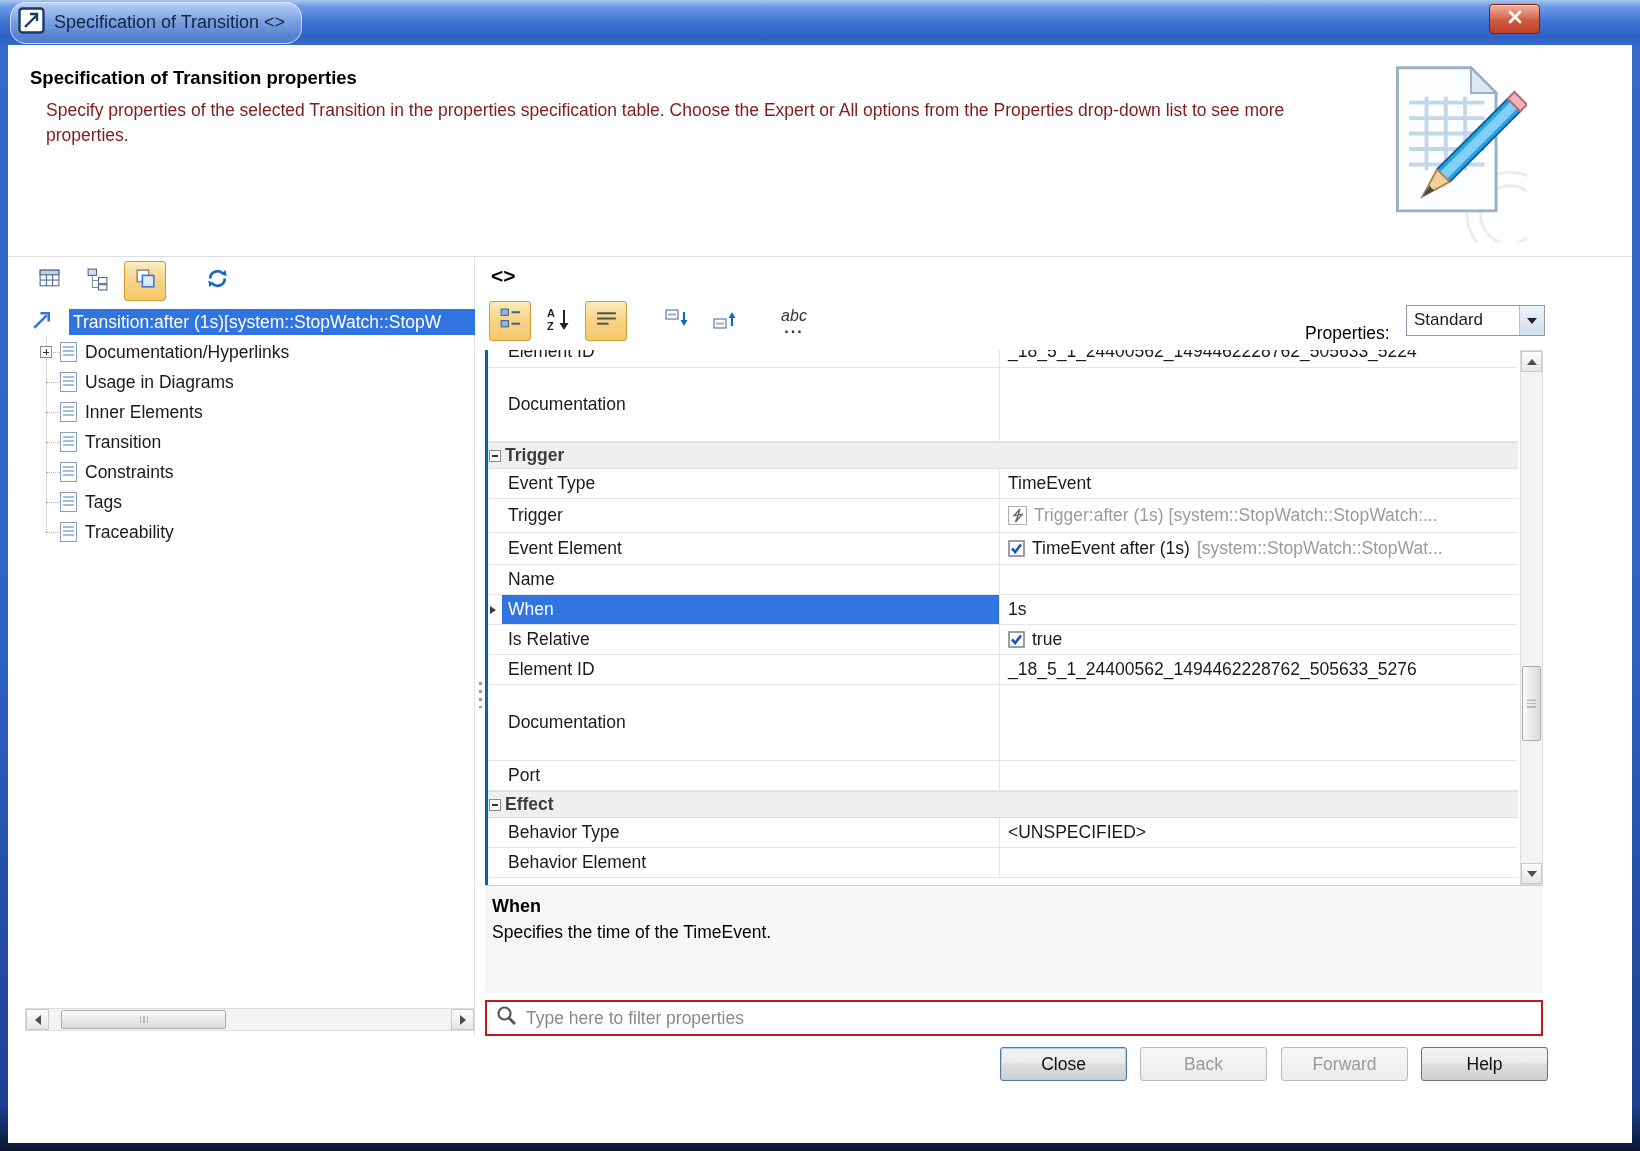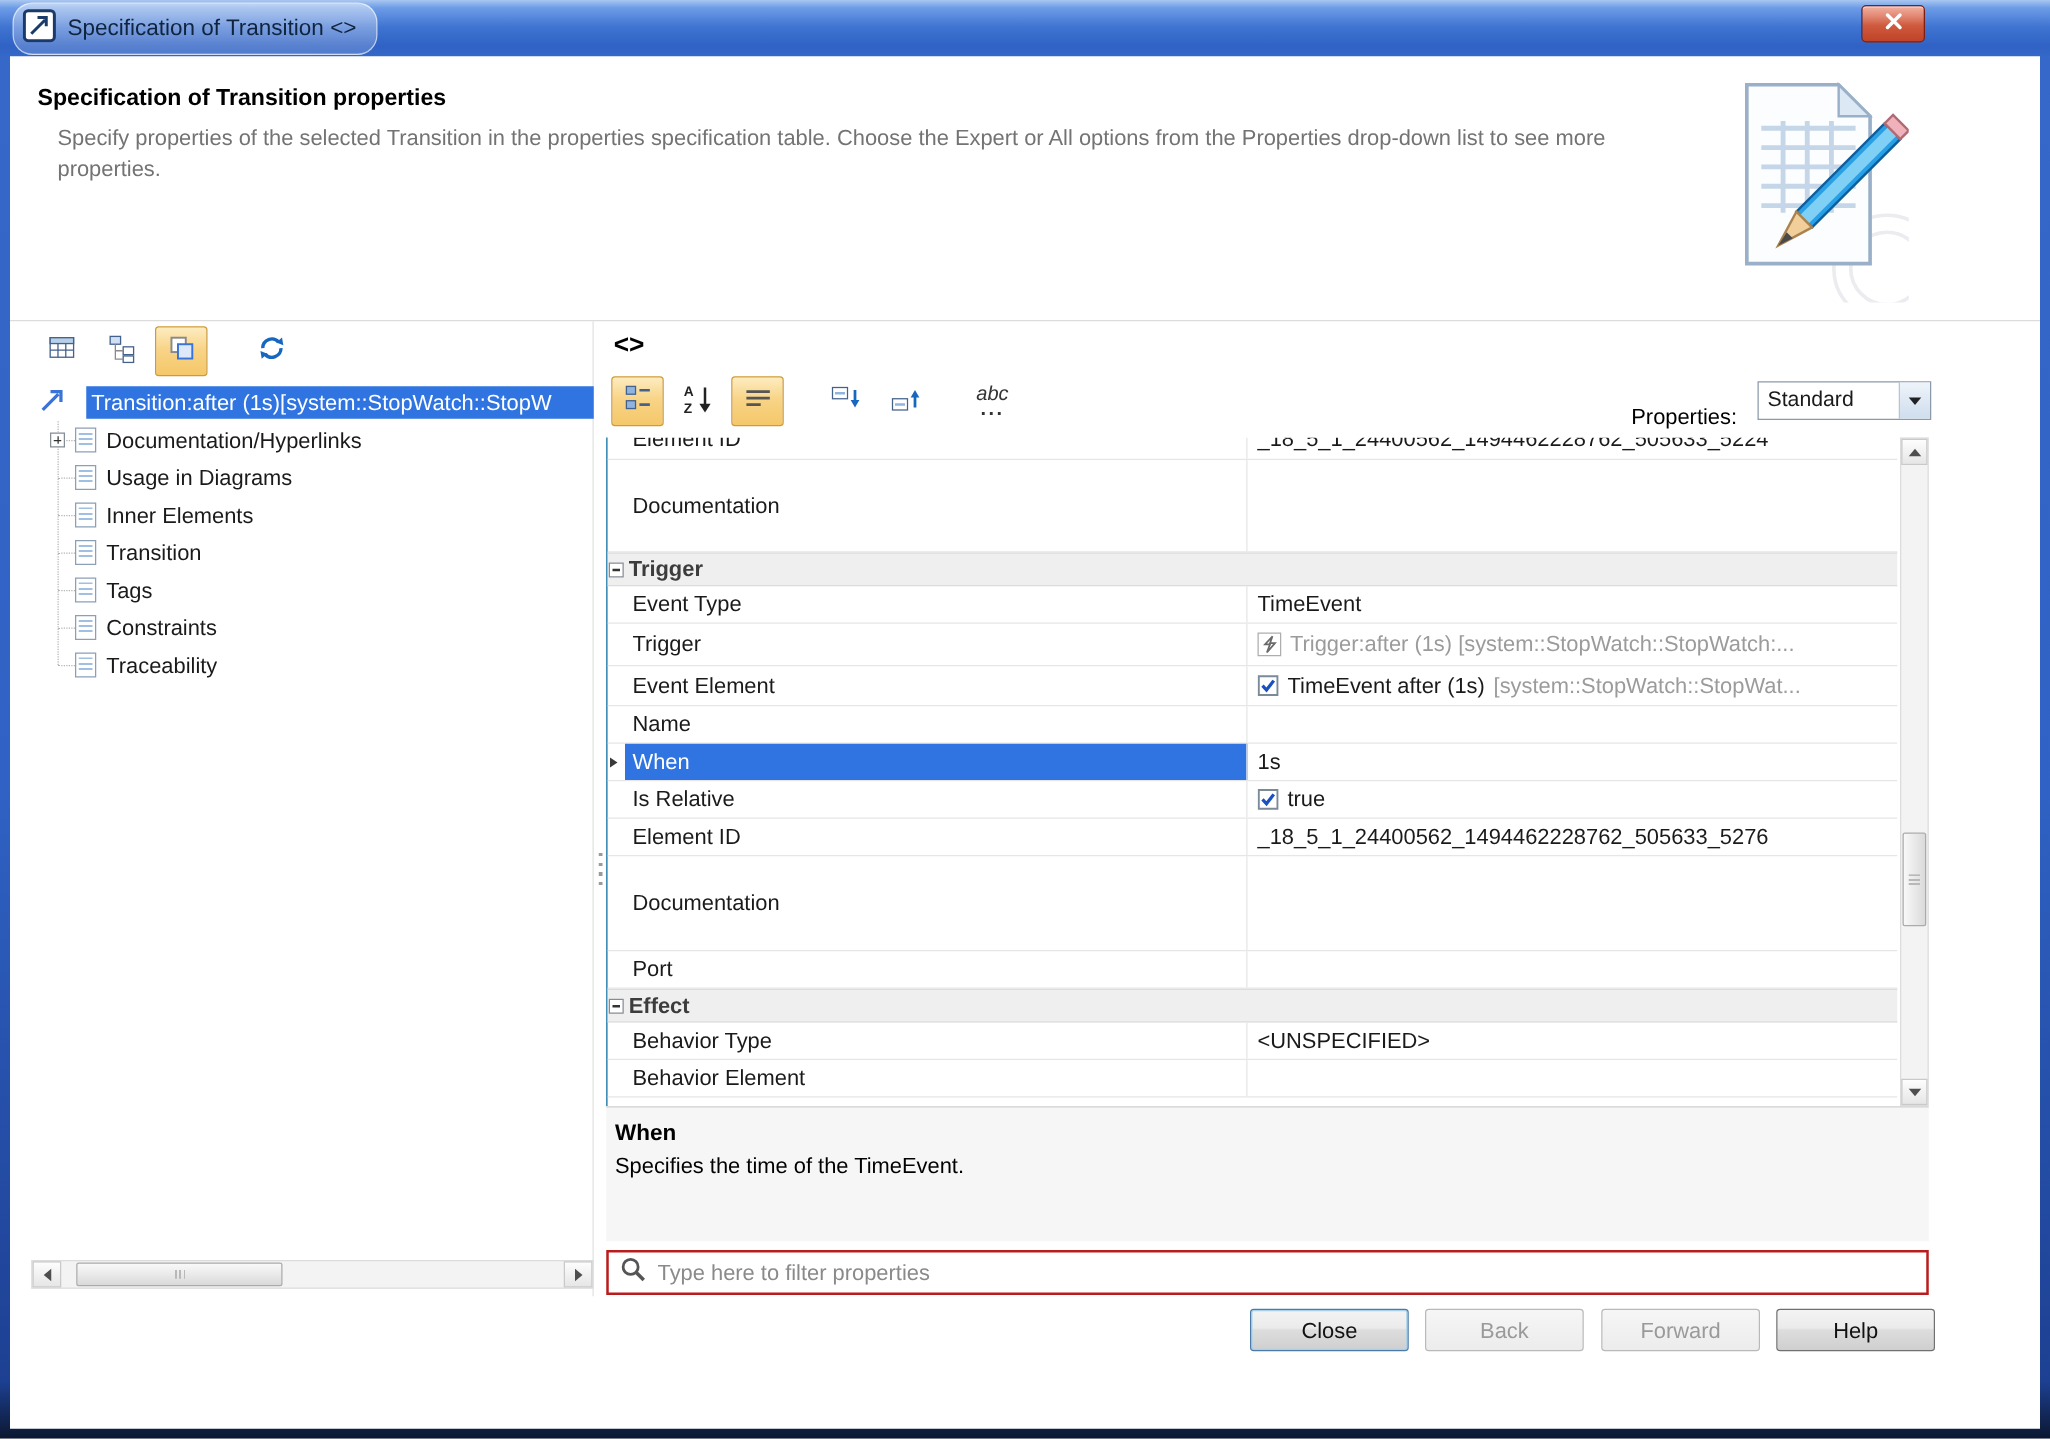--- a/index.html
+++ b/index.html
@@ -10,21 +10,21 @@
 .window{position:absolute;inset:0;background:linear-gradient(180deg,#4b82dc 0%,#3568c8 4%,#2f62c4 55%,#1d4092 96%,#0b1730 100%)}
 .titlebar{position:absolute;left:0;top:0;right:0;height:45px;background:linear-gradient(180deg,#a9c7f1 0%,#6d9ce6 14%,#3f74d2 48%,#2f62c4 82%,#3468c8 100%);display:flex;align-items:center}
 .title-pill{display:flex;align-items:center;gap:9px;margin-left:10px;padding:4px 16px 4px 7px;border:1px solid rgba(255,255,255,.6);border-radius:16px;background:linear-gradient(180deg,rgba(255,255,255,.45),rgba(255,255,255,.15))}
 .title-text{font-size:18px;color:#10243f}
 .close-btn{position:absolute;top:4px;right:100px;width:51px;height:30px;border:1px solid #7c2015;border-radius:4px;background:linear-gradient(180deg,#f2b2a2 0%,#e08570 30%,#cf5a3e 55%,#bf4226 100%);box-shadow:inset 0 1px 0 rgba(255,255,255,.55);display:flex;align-items:center;justify-content:center;cursor:pointer}
 
 .content{position:absolute;left:8px;right:8px;top:45px;bottom:8px;background:#fff}
 
 
 .header-title{position:absolute;left:22px;top:22px;font-weight:bold;font-size:18.5px;color:#000}
-.header-desc{position:absolute;left:38px;top:53px;width:1315px;font-size:17.5px;line-height:25px;color:#737373}
+.header-desc{position:absolute;left:38px;top:53px;width:1315px;font-size:17.5px;line-height:25px;color:#7f1d1d}
 .header-icon{position:absolute;right:105px;top:12px;width:145px;height:185px}
 .header-sep{position:absolute;left:0;right:0;top:211px;height:1px;background:#dcdcdc}
 
 
 .tb-btn{width:42px;height:40px;display:flex;align-items:center;justify-content:center;border:1px solid transparent;border-radius:3px;cursor:pointer}
 .tb-btn.active{background:linear-gradient(180deg,#fdecc0,#f8d488 45%,#f5c768);border-color:#d09a36}
 .left-toolbar{position:absolute;left:20px;top:216px;display:flex;gap:6px;align-items:center}
 .left-toolbar .gap{width:18px}
 .rp-title{position:absolute;left:483px;top:219px;font-size:21px;font-weight:bold;color:#000}
 .rp-toolbar{position:absolute;left:481px;top:256px;display:flex;gap:6px;align-items:center}
@@ -66,21 +66,21 @@
 .tri-left{width:0;height:0;border-top:5px solid transparent;border-bottom:5px solid transparent;border-right:6px solid #4e4e4e}
 .tri-right{width:0;height:0;border-top:5px solid transparent;border-bottom:5px solid transparent;border-left:6px solid #4e4e4e}
 .tri-up{width:0;height:0;border-left:5px solid transparent;border-right:5px solid transparent;border-bottom:6px solid #4e4e4e}
 .tri-dn{width:0;height:0;border-left:5px solid transparent;border-right:5px solid transparent;border-top:6px solid #4e4e4e}
 
 
 .splitter{position:absolute;left:468px;top:212px;width:9px;height:780px;cursor:col-resize}
 .splitter::after{content:"";position:absolute;left:3px;top:425px;width:3px;height:26px;background:repeating-linear-gradient(180deg,#9a9a9a 0 3px,transparent 3px 8px)}
 
 
-.ptable{position:absolute;left:477px;top:305px;width:1033px;height:535px;overflow:hidden;background:#fff;border-left:1px solid #0369a1}
+.ptable{position:absolute;left:477px;top:305px;width:1033px;height:535px;overflow:hidden;background:#fff;border-left:3px solid #0369a1}
 .prow{display:flex;border-bottom:1px solid #e6e6e6;align-items:center}
 .prow .gut{width:14px;align-self:stretch;position:relative}
 .prow .lab{width:498px;align-self:stretch;display:flex;align-items:center;border-right:1px solid #e6e6e6;padding-left:6px;font-size:17.5px}
 .prow .val{flex:1;align-self:stretch;display:flex;align-items:center;padding-left:8px;gap:7px;font-size:17.5px;white-space:nowrap;overflow:hidden}
 .h18{height:18px}.h30{height:30px}.h32{height:32px}.h34{height:34px}.h74{height:74px}.h76{height:76px}
 .clipped{align-items:flex-start}
 .clipped .lab,.clipped .val{overflow:hidden;align-items:flex-start}
 .clipped span{display:block;line-height:30px;margin-top:-14px}
 .psec{display:flex;align-items:center;height:27px;background:#efefef;border-top:1px solid #dddddd;border-bottom:1px solid #dddddd;font-weight:bold;color:#3c3c3c;font-size:17.5px}
 .minus-box{width:12px;height:12px;border:1px solid #848c94;background:#fff;position:relative;margin:0 4px 0 1px;flex:0 0 auto;cursor:pointer}
@@ -245,26 +245,26 @@
           <span class="tree-label">Inner Elements</span>
         </div>
         <div class="tree-item">
           <span class="expander"></span>
           <span class="doc-icon"></span>
           <span class="tree-label">Transition</span>
         </div>
         <div class="tree-item">
           <span class="expander"></span>
           <span class="doc-icon"></span>
+          <span class="tree-label">Constraints</span>
+        </div>
+        <div class="tree-item">
+          <span class="expander"></span>
+          <span class="doc-icon"></span>
           <span class="tree-label">Tags</span>
-        </div>
-        <div class="tree-item">
-          <span class="expander"></span>
-          <span class="doc-icon"></span>
-          <span class="tree-label">Constraints</span>
         </div>
         <div class="tree-item">
           <span class="expander"></span>
           <span class="doc-icon"></span>
           <span class="tree-label">Traceability</span>
         </div>
       </div>
     </div>
 
     <div class="hsb">

